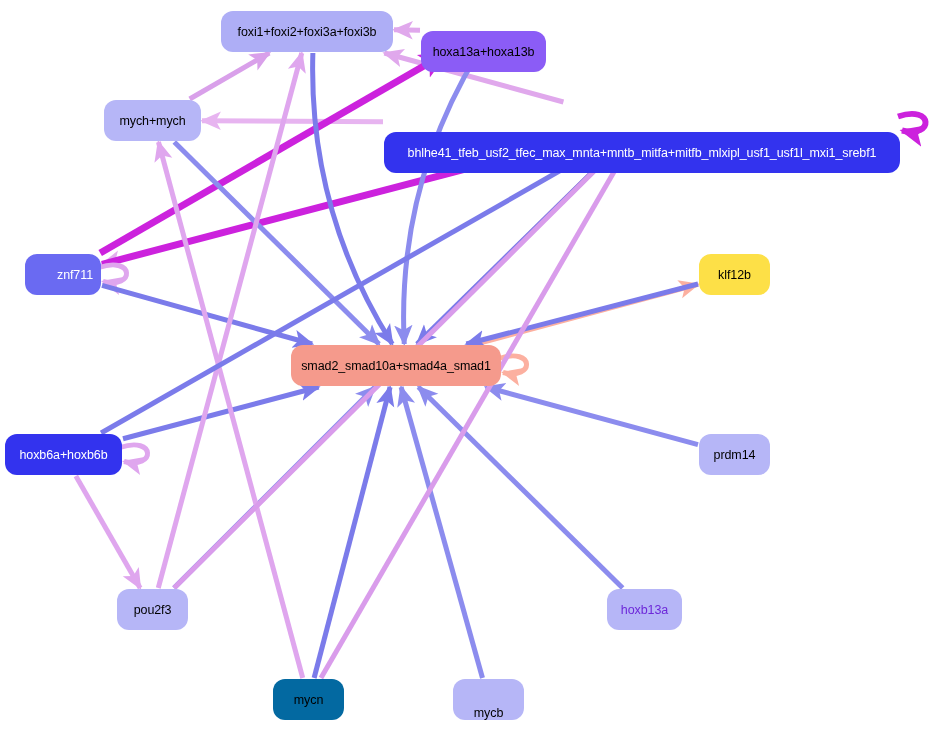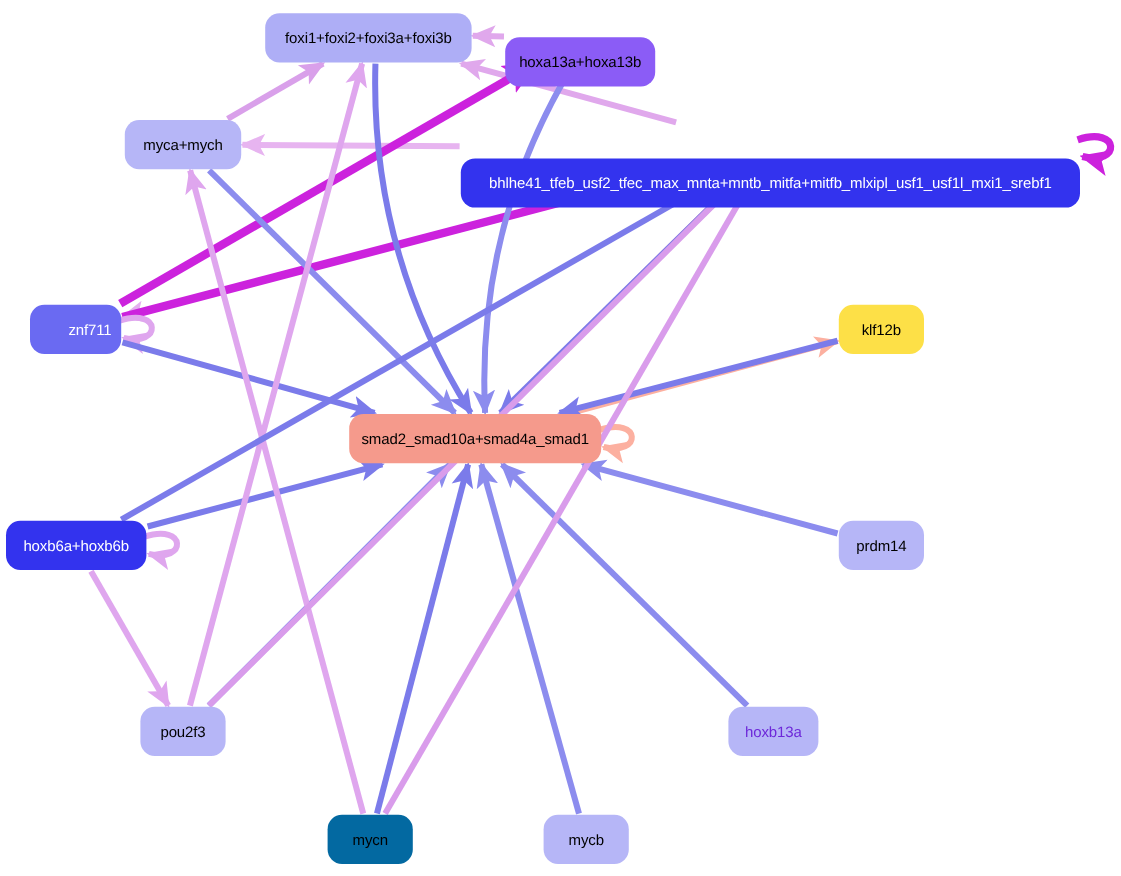--- a/index.html
+++ b/index.html
@@ -110,21 +110,21 @@
       <path fill="none" stroke="#7b7bea" stroke-width="5" stroke-linecap="butt" marker-end="url(#arrow-7b7bea)" d="M 101.11129556108236 433 L 604.9277198211624 145"></path>
     </svg>
   <div id="nodes-layer">
       <div class="node" style="left: 221px; top: 11px; width: 172px; height: 41px; background: rgb(174, 174, 246); color: rgb(0, 0, 0);">
         <span class="node-label">foxi1+foxi2+foxi3a+foxi3b</span>
       </div>
       <div class="node" style="left: 421px; top: 11px; width: 125px; height: 41px; background: #8b5cf6; color: rgb(0, 0, 0); margin-top: 20px;">
         <span class="node-label">hoxa13a+hoxa13b</span>
       </div>
       <div class="node" style="left: 104px; top: 100px; width: 97px; height: 41px; background: rgb(182, 182, 247); color: rgb(0, 0, 0);">
-        <span class="node-label">myca+mych</span>
+        <span class="node-label">mych+mych</span>
       </div>
       <div class="node" style="left: 384px; top: 103px; width: 516px; height: 41px; background: rgb(51, 51, 238); color: rgb(255, 255, 255); margin-top: 29px;">
         <span class="node-label">bhlhe41_tfeb_usf2_tfec_max_mnta+mntb_mitfa+mitfb_mlxipl_usf1_usf1l_mxi1_srebf1</span>
       </div>
       <div class="node" style="left: 25px; top: 254px; width: 76px; height: 41px; background: rgb(106, 106, 242); color: rgb(255, 255, 255); padding-left: 24px;">
         <span class="node-label">znf711</span>
       </div>
       <div class="node" style="left: 699px; top: 254px; width: 71px; height: 41px; background: #fde047; color: rgb(0, 0, 0);">
         <span class="node-label">klf12b</span>
       </div>
@@ -139,17 +139,17 @@
       </div>
       <div class="node" style="left: 117px; top: 589px; width: 71px; height: 41px; background: rgb(182, 182, 247); color: rgb(0, 0, 0);">
         <span class="node-label">pou2f3</span>
       </div>
       <div class="node" style="left: 607px; top: 589px; width: 75px; height: 41px; background: rgb(182, 182, 247); color: #6d28d9;">
         <span class="node-label">hoxb13a</span>
       </div>
       <div class="node" style="left: 273px; top: 679px; width: 71px; height: 41px; background: #0369a1; color: rgb(0, 0, 0);">
         <span class="node-label">mycn</span>
       </div>
-      <div class="node" style="left: 453px; top: 679px; width: 71px; height: 41px; background: rgb(182, 182, 247); color: rgb(0, 0, 0);">
+      <div class="node" style="left: 453px; top: 679px; width: 71px; height: 41px; background: rgb(182, 182, 247); color: rgb(0, 0, 0); align-items: flex-end;">
         <span class="node-label">mycb</span>
       </div>
     </div>
 </div>
 
 </body></html>

